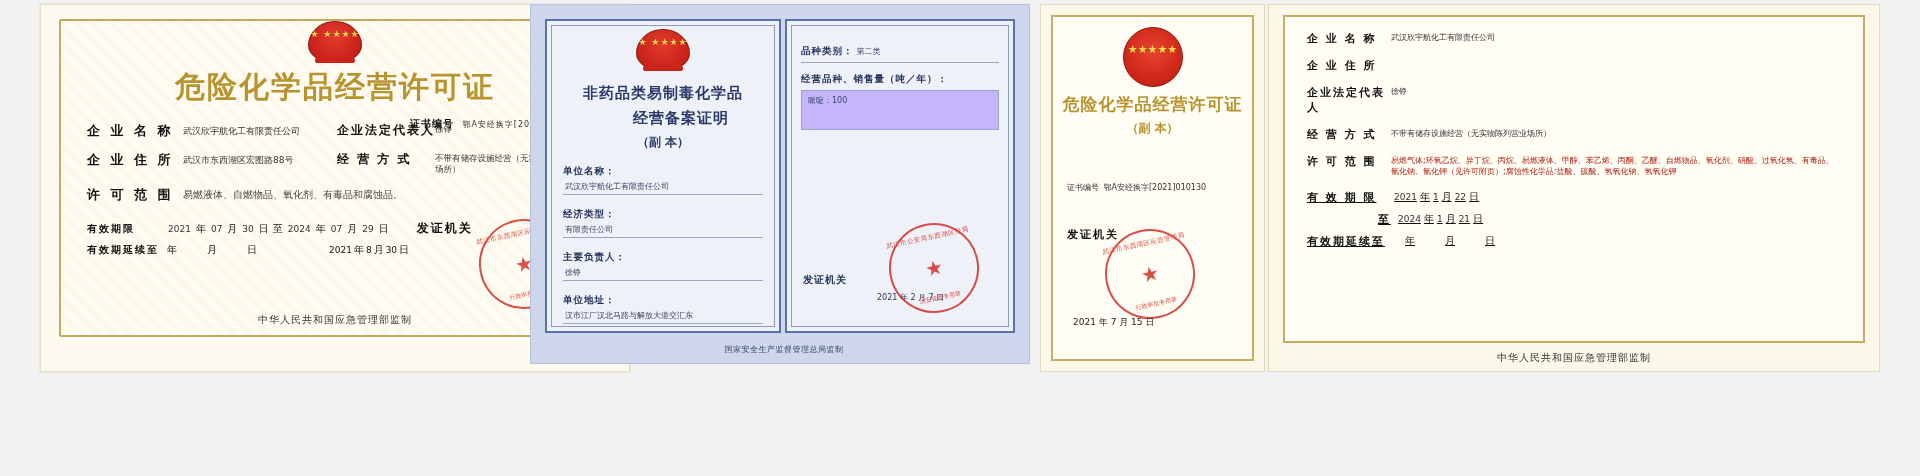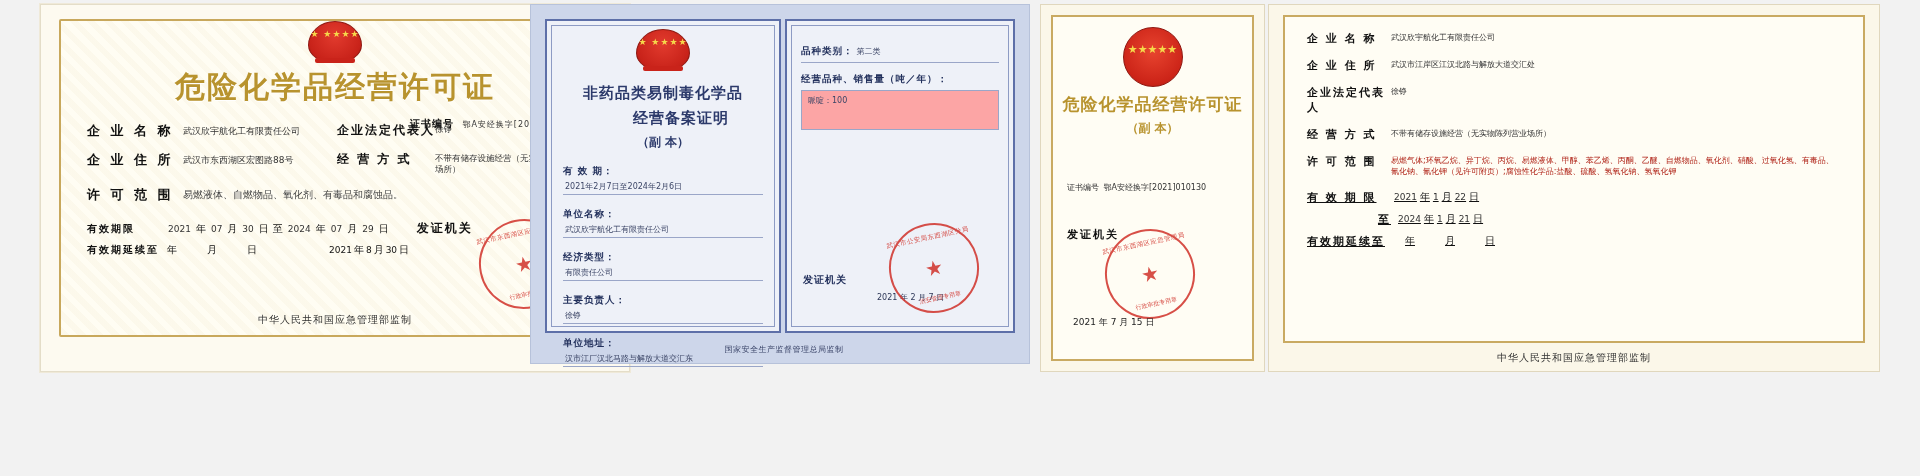--- a/index.html
+++ b/index.html
@@ -131,21 +131,21 @@
   .c2-row{margin-bottom:13px;font-size:9.5px;color:#2b3556;}
   .c2-lab{font-weight:bold;letter-spacing:1px;color:#22305c;}
   .c2-val{font-size:8px;color:#3b4566;}
   .c2-under{
     display:block;border-bottom:1px solid #9aa6c8;padding:1px 2px 2px 2px;margin-top:2px;
     font-size:8px;color:#3b4566;min-height:11px;
   }
   .c2-rrow{margin:10px 14px;font-size:9.5px;color:#22305c;}
   .c2-rbox{
     border:1px solid #9aa6c8;padding:4px 6px;margin-top:4px;min-height:30px;
-    font-size:8px;color:#3b4566;background:#fca5a5;
+    font-size:8px;color:#3b4566;background:#c4b5fd;
   }
   .c2-foot{
     position:absolute;left:8px;right:0;bottom:8px;text-align:center;
     font-size:8px;color:#3a4468;letter-spacing:.5px;
   }
 
   
   #cert3{
     left:1040px;top:4px;width:225px;height:368px;
     background:#fbf7e9;border:1px solid #e0d7bd;
@@ -292,24 +292,20 @@
         <div class="shield"></div>
         <div class="stars">★ ★★★★</div>
         <div class="base"></div>
       </div>
       <div class="c2-title">非药品类易制毒化学品</div>
       <div class="c2-title" style="margin-top:-4px;padding-left:36px;">经营备案证明</div>
       <div class="c2-sub">（副 本）</div>
 
       <div class="c2-fields">
         <div class="c2-row">
-          <span class="c2-lab">有 效 期：</span>
-          <span class="c2-under">2021年2月7日至2024年2月6日</span>
-        </div>
-        <div class="c2-row">
           <span class="c2-lab">单位名称：</span>
           <span class="c2-under">武汉欣宇航化工有限责任公司</span>
         </div>
         <div class="c2-row">
           <span class="c2-lab">经济类型：</span>
           <span class="c2-under">有限责任公司</span>
         </div>
         <div class="c2-row">
           <span class="c2-lab">主要负责人：</span>
           <span class="c2-under">徐铮</span>
@@ -377,21 +373,20 @@
     <div class="inner">
       <div class="c4-body">
 
         <div class="c4-row">
           <div class="c4-lab">企 业 名 称</div>
           <div class="c4-val">武汉欣宇航化工有限责任公司</div>
         </div>
 
         <div class="c4-row">
           <div class="c4-lab">企 业 住 所</div>
-          <div class="c4-val">武汉市江岸区江汉北路与解放大道交汇处</div>
         </div>
 
         <div class="c4-row">
           <div class="c4-lab">企业法定代表人</div>
           <div class="c4-val">徐铮</div>
         </div>
 
         <div class="c4-row">
           <div class="c4-lab">经 营 方 式</div>
           <div class="c4-val">不带有储存设施经营（无实物陈列营业场所）</div>

